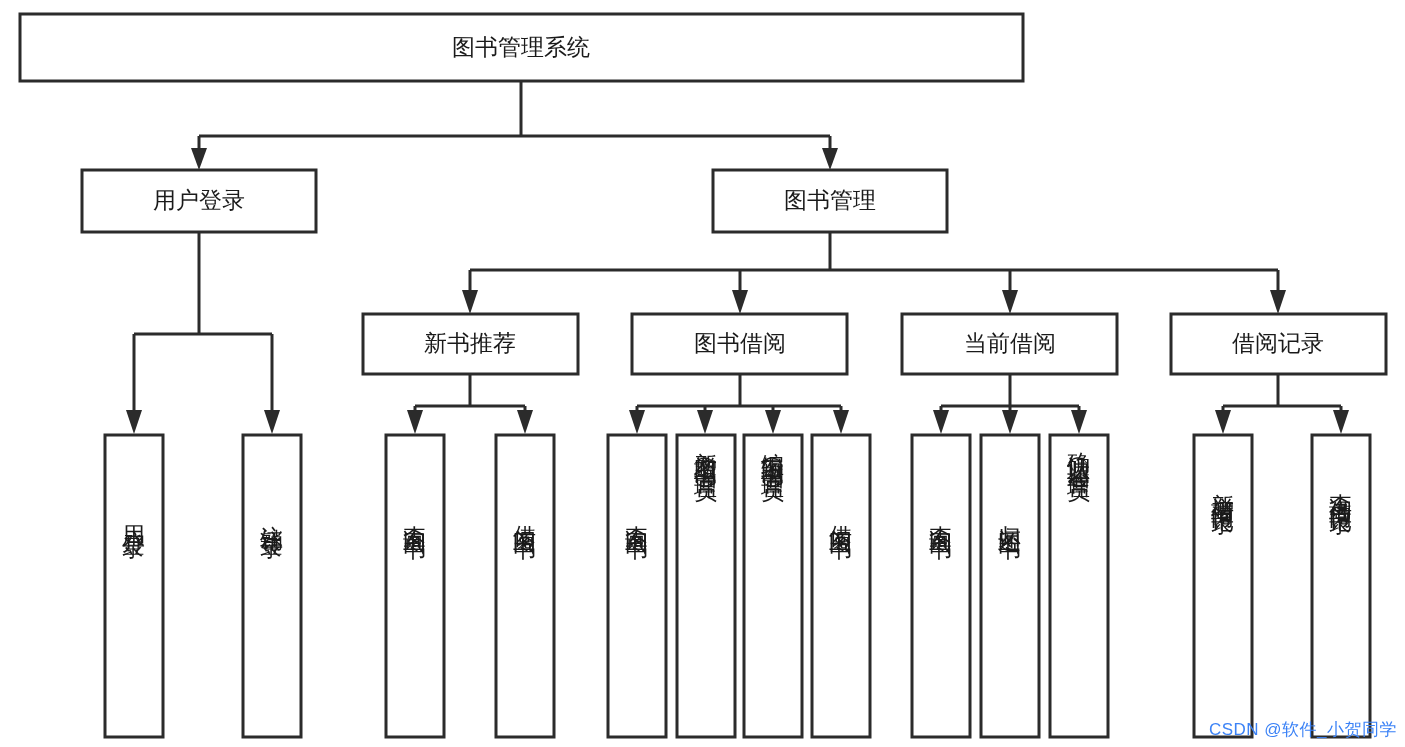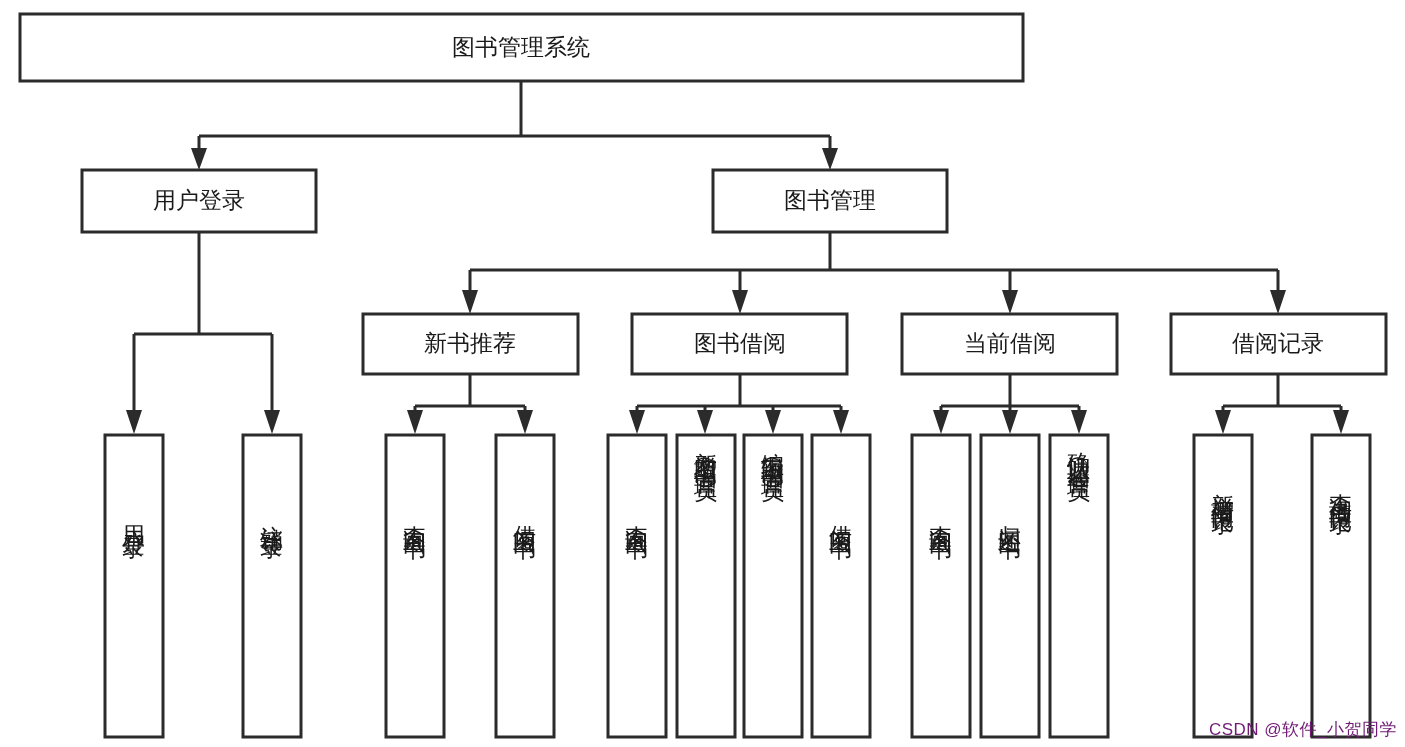--- a/index.html
+++ b/index.html
@@ -45,21 +45,21 @@
   .arrow-head {
     fill: #2b2b2b;
     stroke: none;
   }
   .watermark {
     position: absolute;
     right: 8px;
     bottom: 6px;
     font-family: "Liberation Sans", "DejaVu Sans", sans-serif;
     font-size: 17px;
-    color: #701a75;
+    color: #3b82f6;
     letter-spacing: 0.5px;
     white-space: nowrap;
     pointer-events: none;
   }
 </style>
 </head>
 <body>
 
 <svg id="diagram" viewBox="0 0 1405 747" xmlns="http://www.w3.org/2000/svg">
 

